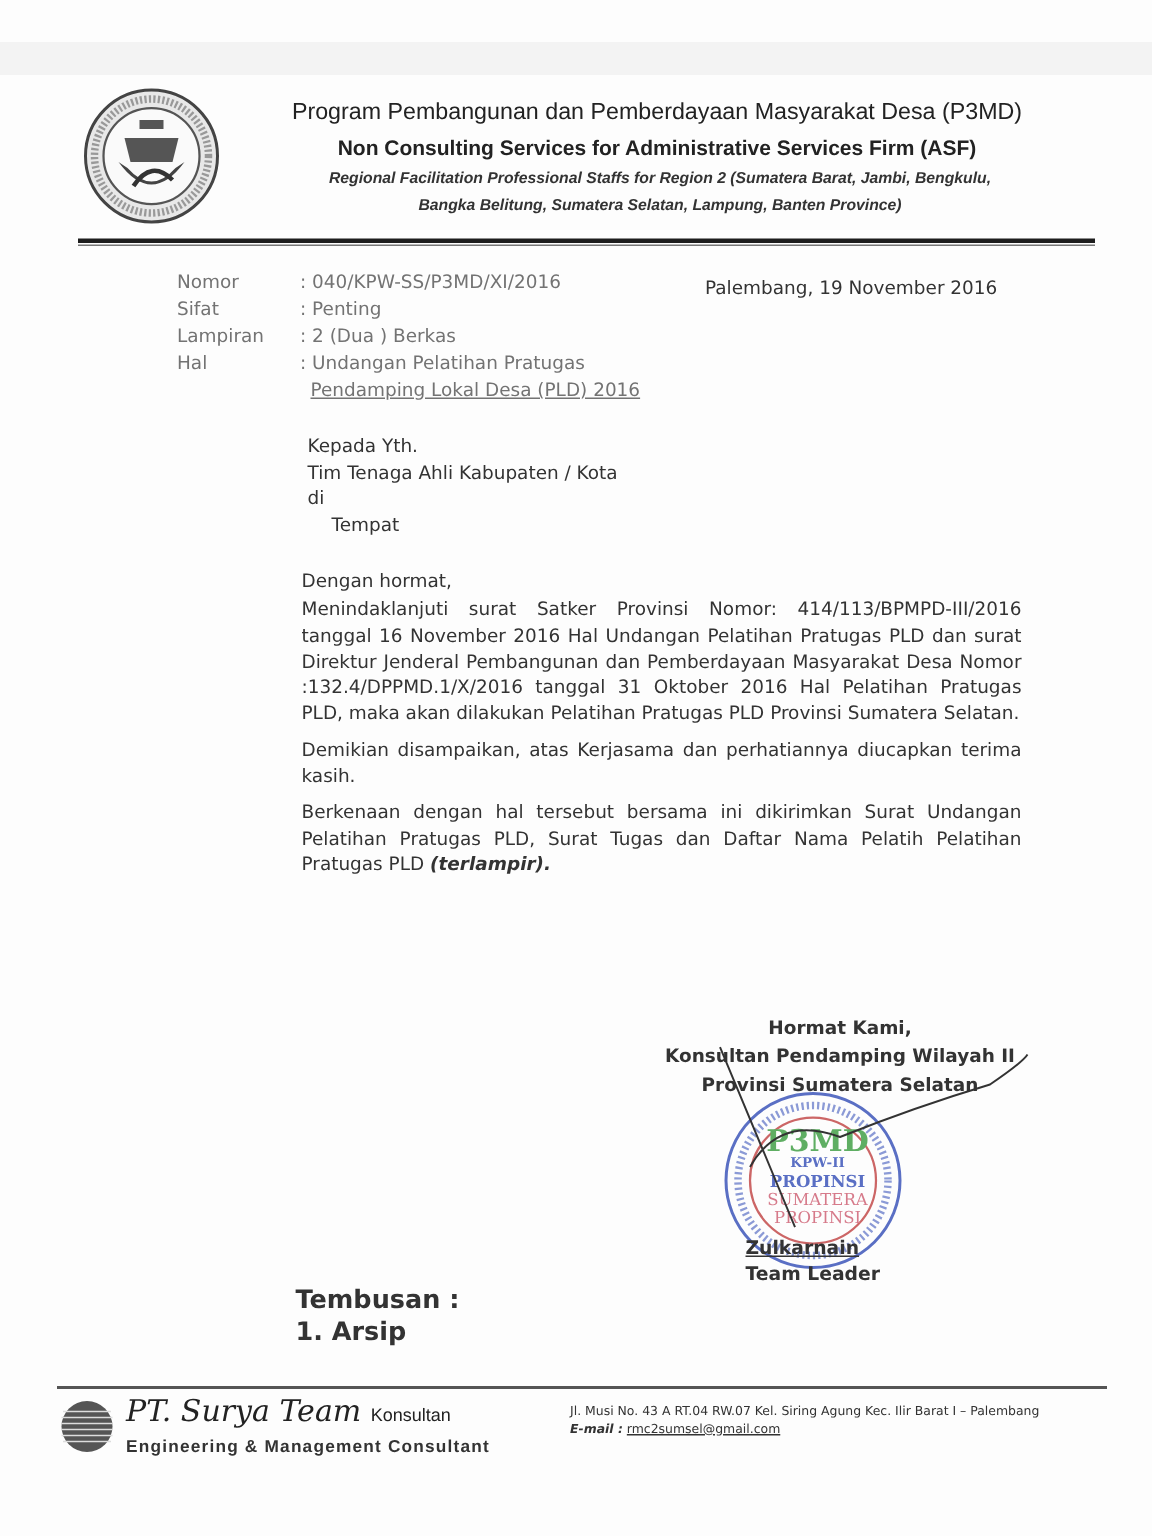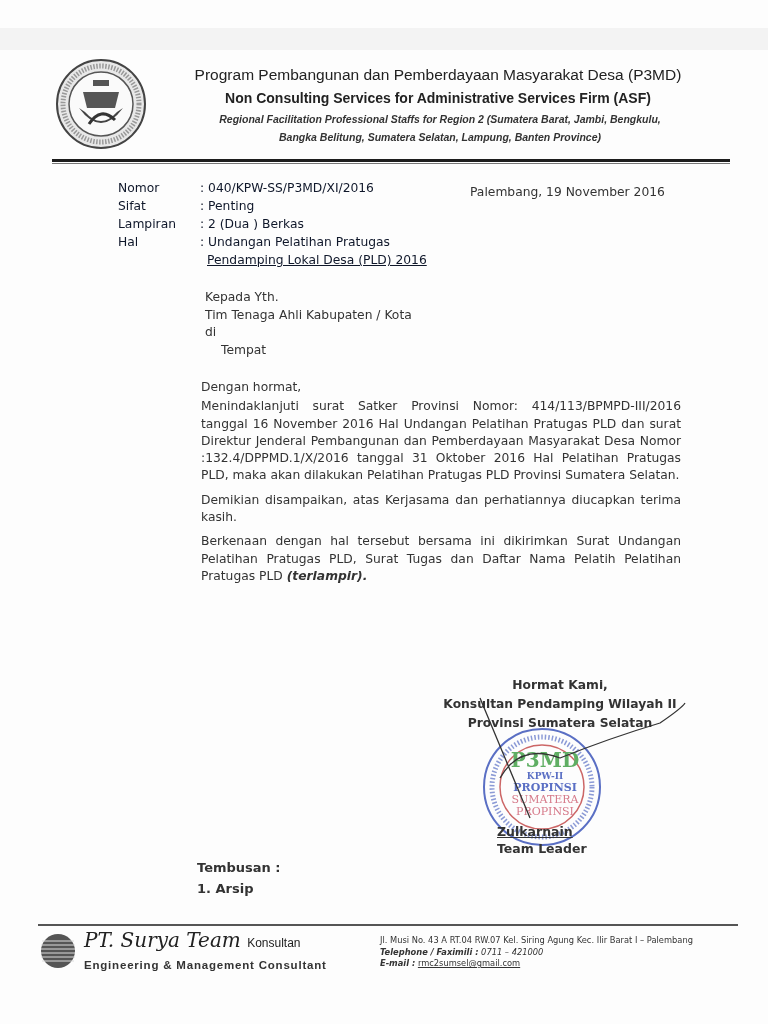--- a/index.html
+++ b/index.html
@@ -15,21 +15,21 @@
     .lh-title { position: absolute; left: 148px; top: 38px; width: 580px; text-align: center;
       font-family: "Liberation Sans", sans-serif; font-size: 15.5px; color: #222; }
     .lh-sub { position: absolute; left: 148px; top: 62px; width: 580px; text-align: center;
       font-family: "Liberation Sans", sans-serif; font-size: 14px; font-weight: bold; color: #222; }
     .lh-region { position: absolute; left: 160px; top: 82px; width: 560px; text-align: center;
       font-family: "Liberation Sans", sans-serif; font-size: 10.5px; font-style: italic; font-weight: bold; color: #333; line-height: 18px; }
     .rule-top { position: absolute; left: 52px; top: 131px; width: 678px; height: 3px; background: #1d1d1d; }
     .rule-top2 { position: absolute; left: 52px; top: 135px; width: 678px; height: 1px; background: #777; }
 
     
-    .meta { position: absolute; left: 118px; top: 151px; font-size: 12.3px; line-height: 18px; color: #0f172a; }
+    .meta { position: absolute; left: 118px; top: 151px; font-size: 12.3px; line-height: 18px; color: #737373; }
     .meta-row { display: flex; }
     .meta-label { width: 82px; }
     .meta-val { white-space: nowrap; }
     .meta-val2 { margin-left: 89px; text-decoration: underline; }
     .date { position: absolute; left: 470px; top: 157px; font-size: 12.3px; color: #333; }
 
     .addr { position: absolute; left: 205px; top: 261px; font-size: 12.3px; line-height: 17.5px; color: #333; }
     .addr .indent { padding-left: 16px; }
 
     .body { position: absolute; left: 201px; top: 351px; width: 480px; font-size: 12.3px; line-height: 17.3px; color: #333; }
@@ -38,21 +38,21 @@
     .body em { font-weight: bold; }
 
     
     .sig { position: absolute; left: 430px; top: 648px; width: 260px; text-align: center;
       font-size: 12.3px; font-weight: bold; line-height: 19px; color: #333; }
     .stamp { position: absolute; left: 480px; top: 697px; width: 125px; height: 125px; }
     .sig-name { position: absolute; left: 497px; top: 796px; font-size: 12.5px; font-weight: bold; text-decoration: underline; color: #333; }
     .sig-role { position: absolute; left: 497px; top: 813px; font-size: 12.5px; font-weight: bold; color: #333; }
     .scribble { position: absolute; left: 460px; top: 660px; width: 230px; height: 160px; }
 
-    .cc { position: absolute; left: 197px; top: 829px; font-size: 13px; font-weight: bold; line-height: 21px; color: #333; }
+    .cc { position: absolute; left: 197px; top: 829px; font-size: 17px; font-weight: bold; line-height: 21px; color: #333; }
 
     
     .rule-bot { position: absolute; left: 38px; top: 896px; width: 700px; height: 2px; background: #555; }
     .f-logo { position: absolute; left: 40px; top: 905px; width: 36px; height: 36px; }
     .f-company { position: absolute; left: 84px; top: 900px; font-family: "DejaVu Serif", serif; font-style: italic; font-size: 20px; color: #222; }
     .f-company small { font-family: "Liberation Sans", sans-serif; font-style: normal; font-size: 12px; }
     .f-tag { position: absolute; left: 84px; top: 931px; font-family: "Liberation Sans", sans-serif; font-size: 11.5px; font-weight: bold; letter-spacing: 0.8px; color: #333; }
     .f-addr { position: absolute; left: 380px; top: 907px; font-family: "DejaVu Sans", sans-serif; font-size: 8.3px; line-height: 11.5px; color: #333; }
     .f-addr .b { font-weight: bold; font-style: italic; }
     .f-addr .u { text-decoration: underline; }
@@ -158,16 +158,15 @@
         <line x1="2" y1="28" x2="34" y2="28"></line>
     </g>
   </svg>
   <div class="f-company">
     <span>PT. Surya Team</span>
     <small>Konsultan</small>
   </div>
   <div class="f-tag">Engineering &amp; Management Consultant</div>
   <div class="f-addr">
     <div>Jl. Musi No. 43 A RT.04 RW.07 Kel. Siring Agung Kec. Ilir Barat I – Palembang</div>
-    <div><span class="b">Telephone / Faximili :</span><i> 0711 – 421000</i></div>
     <div><span class="b">E-mail :</span> <span class="u">rmc2sumsel@gmail.com</span></div>
   </div>
 </div>
 
 </body></html>

